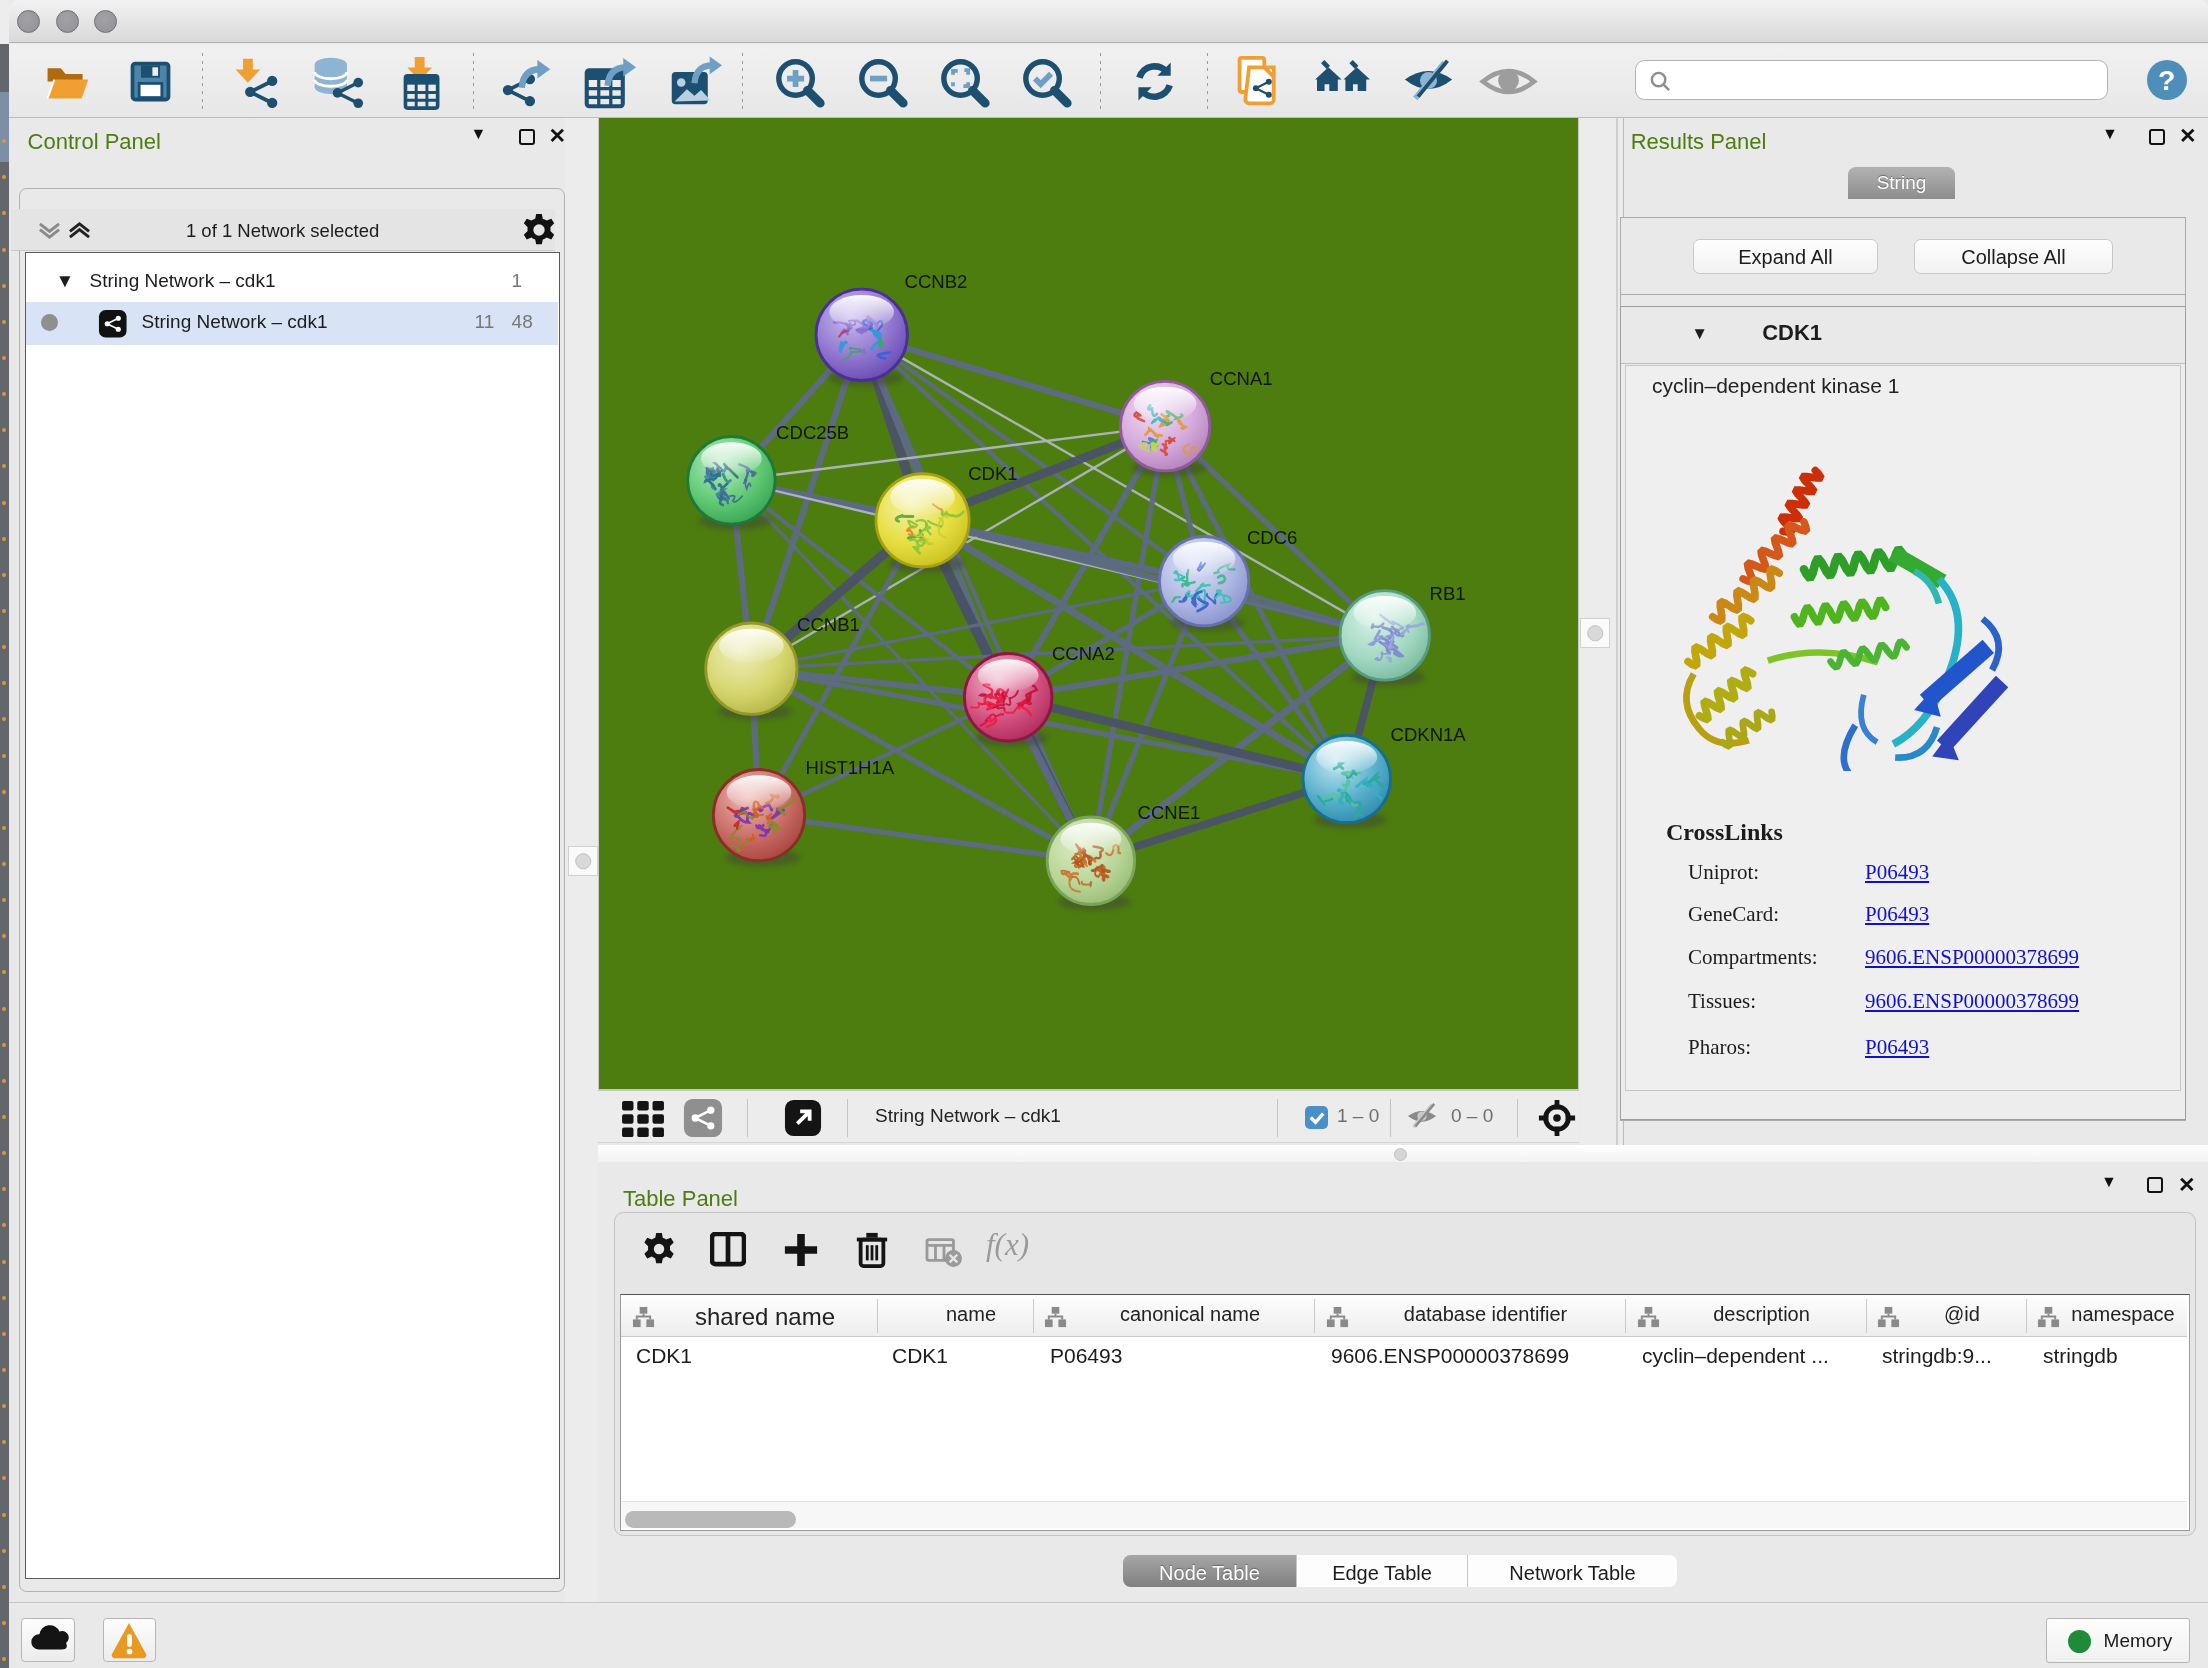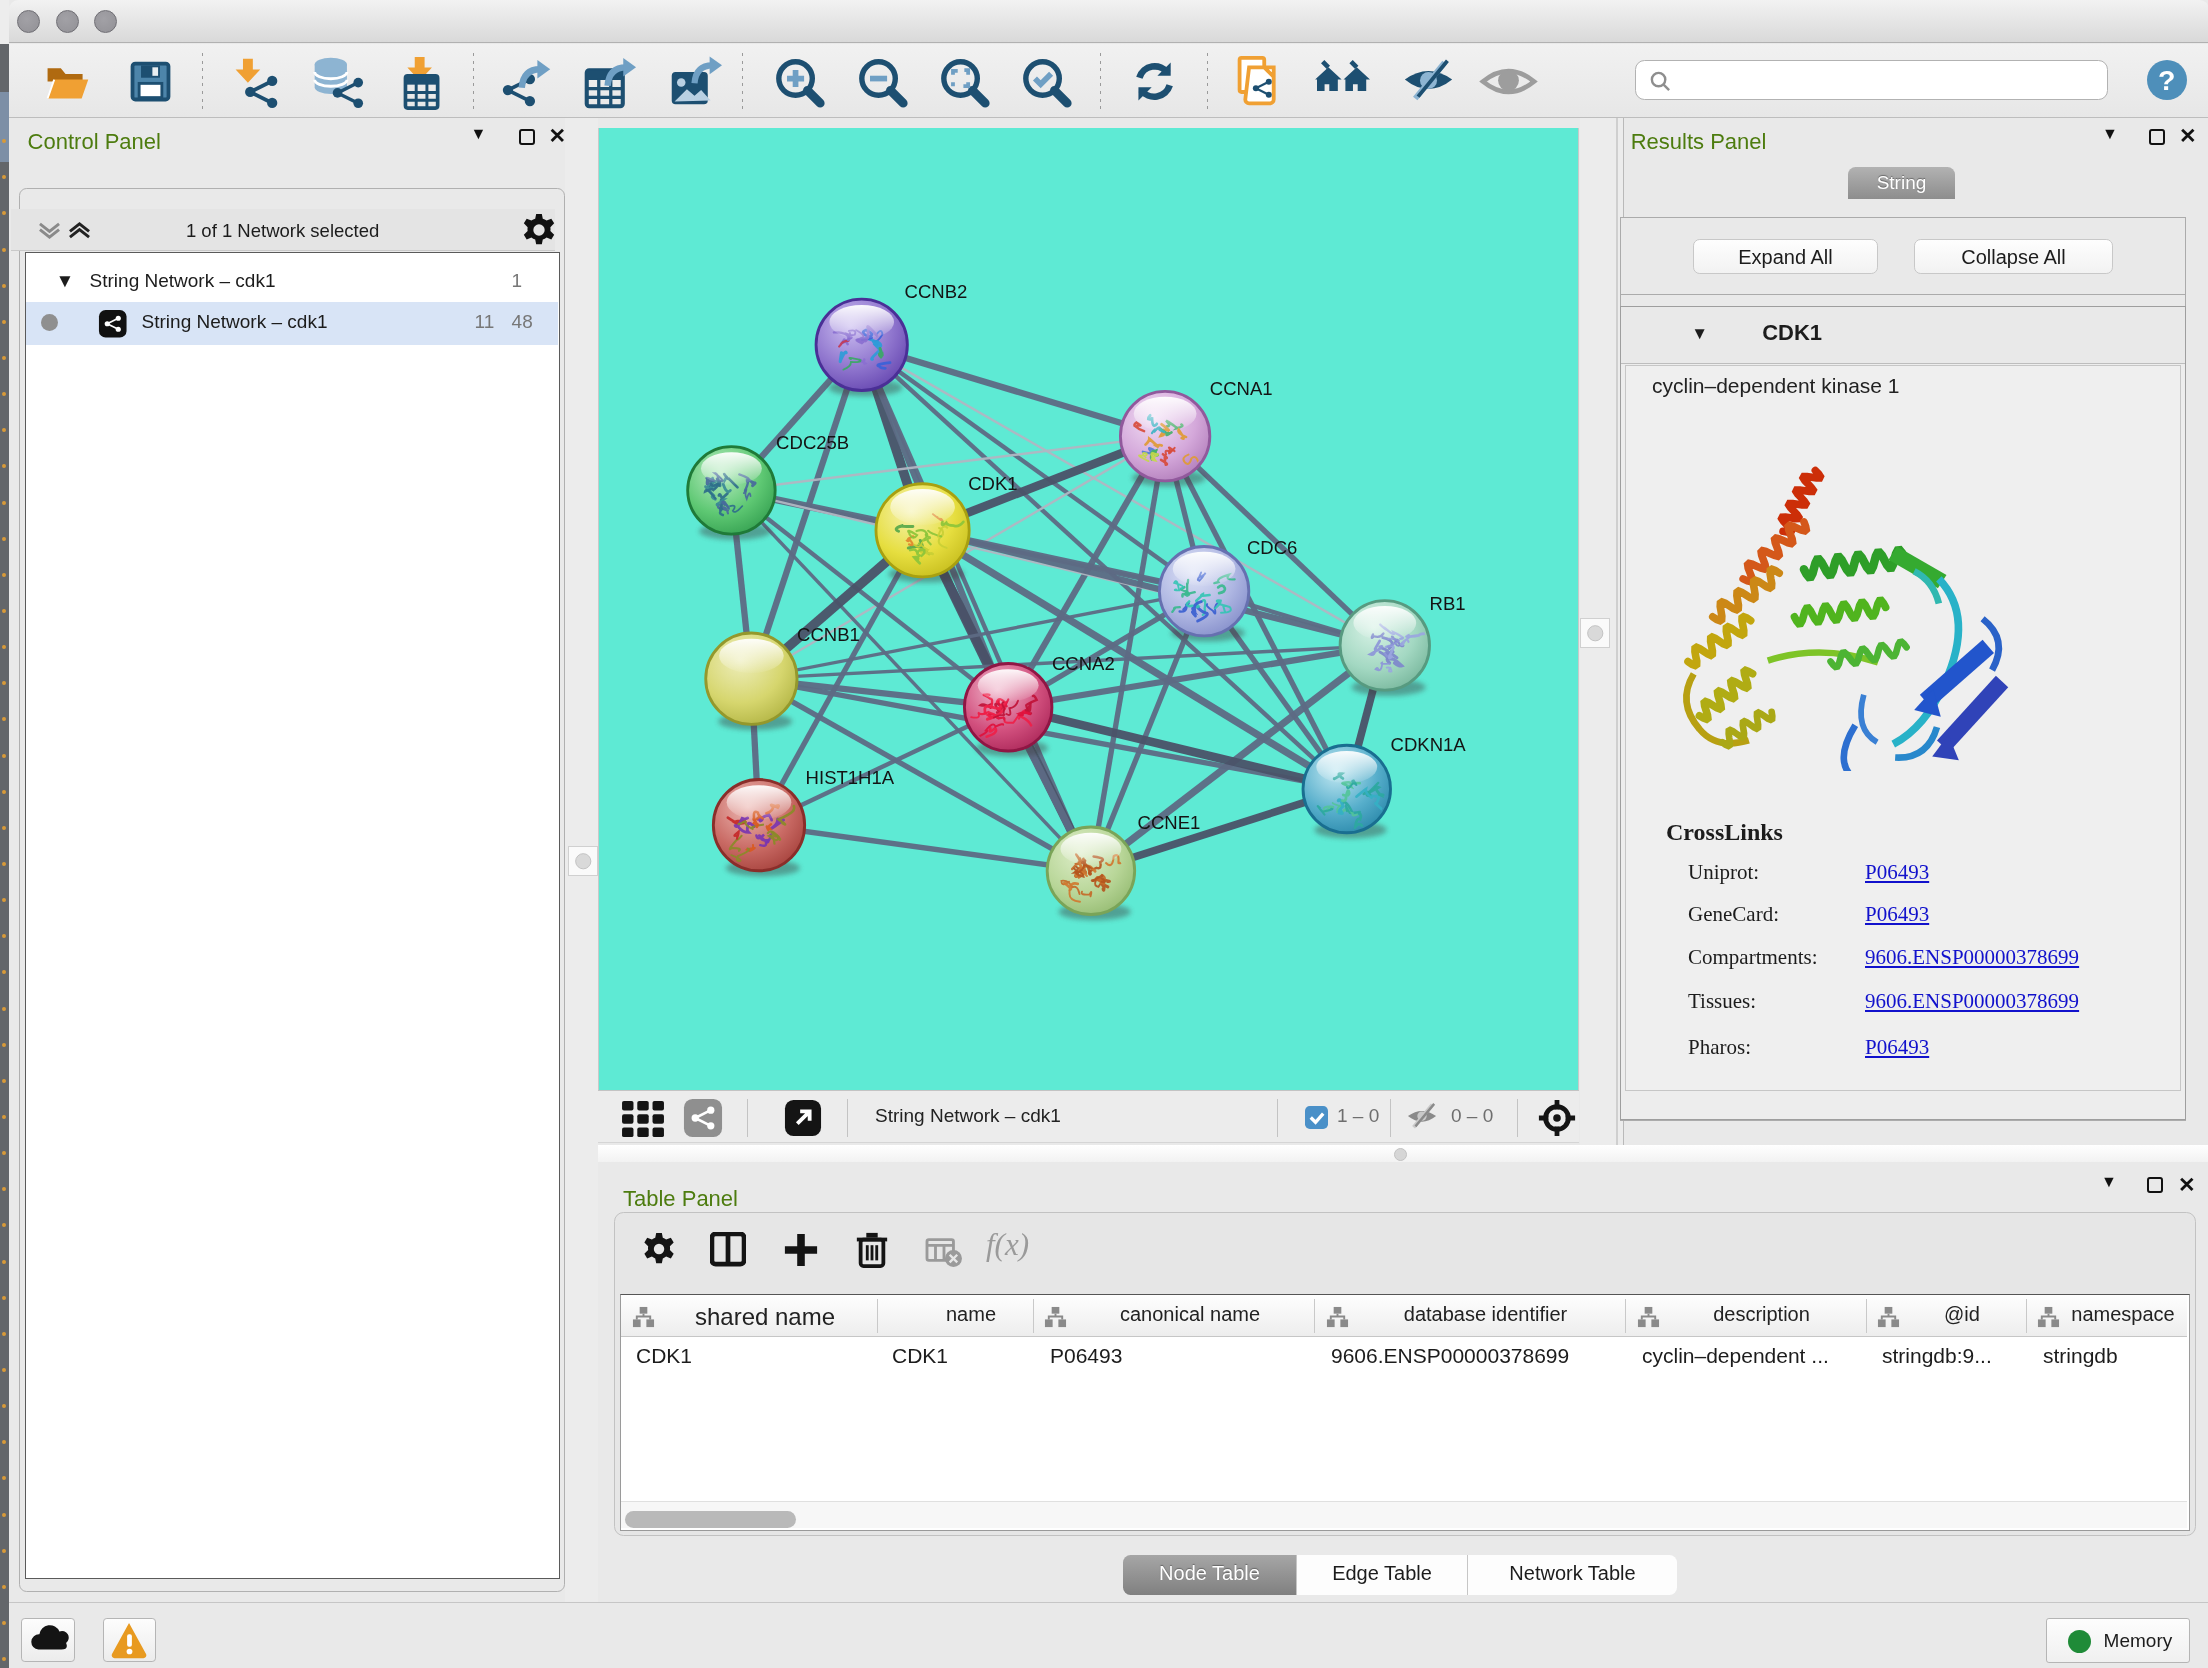--- a/index.html
+++ b/index.html
@@ -283,21 +283,21 @@
         <span class="abs" style="left:486px;top:8.6px;color:#777;">48</span>
       </div>
     </div>
   </div>
 <div class="abs" style="left:565px;top:118px;width:33px;height:1484px;background:#ececec;"></div>
 <div class="abs" style="left:568px;top:846px;width:30px;height:30px;background:#fafafa;border:1px solid #d0d0d0;">
     <svg width="28.5" height="28.5" viewBox="0 0 30 30" style="">
       <circle cx="15" cy="15" r="8" fill="#d9d9d9" stroke="#c0c0c0"></circle>
     </svg>
   </div>
-<div class="abs" style="left:598px;top:128px;width:981px;height:972px;background:#5eead4;border:1px solid #c9c9c9;border-top:none;">
+<div class="abs" style="left:598px;top:118px;width:981px;height:972px;background:#4d7c0f;border:1px solid #c9c9c9;border-top:none;">
     <svg width="981" height="972" viewBox="0 0 1031 1022">
       <defs>
         <radialGradient id="g0" cx="0.38" cy="0.30" r="0.85">
           <stop offset="0" stop-color="#cabcf0"></stop>
           <stop offset="0.55" stop-color="#8e74cd"></stop>
           <stop offset="1" stop-color="#5a3aa8"></stop>
         </radialGradient>
         <clipPath id="c0">
           <circle cx="276" cy="228" r="45"></circle>
         </clipPath>
@@ -931,21 +931,21 @@
       <div class="abs lbl" style="left:271px;top:49px;font-size:21px;">CDK1</div>
       <div class="abs lbl" style="left:429px;top:49px;font-size:21px;">P06493</div>
       <div class="abs lbl" style="left:710px;top:49px;font-size:21px;">9606.ENSP00000378699</div>
       <div class="abs lbl" style="left:1021px;top:49px;font-size:21px;">cyclin–dependent ...</div>
       <div class="abs lbl" style="left:1261px;top:49px;font-size:21px;">stringdb:9...</div>
       <div class="abs lbl" style="left:1422px;top:49px;font-size:21px;">stringdb</div>
       <div class="abs" style="left:0;top:206px;width:1566px;height:27px;background:#f7f7f7;border-top:1px solid #e0e0e0;">
         <div class="abs" style="left:3.8px;top:8.6px;width:171px;height:17px;border-radius:8.6px;background:#b9b9b9;"></div>
       </div>
     </div>
-    <div class="abs" style="left:525px;top:393px;height:40px;display:flex;font-size:20px;">
+    <div class="abs" style="left:525px;top:393px;height:32px;display:flex;font-size:20px;">
       <div style="width:173px;background:linear-gradient(#a6a6a6,#808080);color:#fff;border-radius:7.6px 0 0 7.6px;text-align:center;line-height:36px;text-shadow:0 -1px 1px #666;">Node Table</div>
       <div style="width:171px;background:#fdfdfd;border-left:1px solid #c6c6c6;text-align:center;line-height:36px;">Edge Table</div>
       <div style="width:210px;background:#fdfdfd;border-left:1px solid #c6c6c6;border-radius:0 7.6px 7.6px 0;text-align:center;line-height:36px;">Network Table</div>
     </div>
   </div>
 <div class="abs" style="left:8.6px;top:1602px;width:2200px;height:67px;background:#e9e9e9;border-top:1px solid #c6c6c6;">
     <div class="abs" style="left:12.4px;top:15px;width:54px;height:44px;background:linear-gradient(#fdfdfd,#ececec);border:1px solid #b5b5b5;border-radius:3.8px;">
       <svg width="44" height="40" viewBox="0 0 46 42" style="margin:1.9px auto;">
         <path d="M13 30 a8 8 0 0 1 1-16 a11 11 0 0 1 21-3 a7 7 0 0 1 7 12 q3 7 -5 7 z" fill="#141414"></path>
       </svg>

